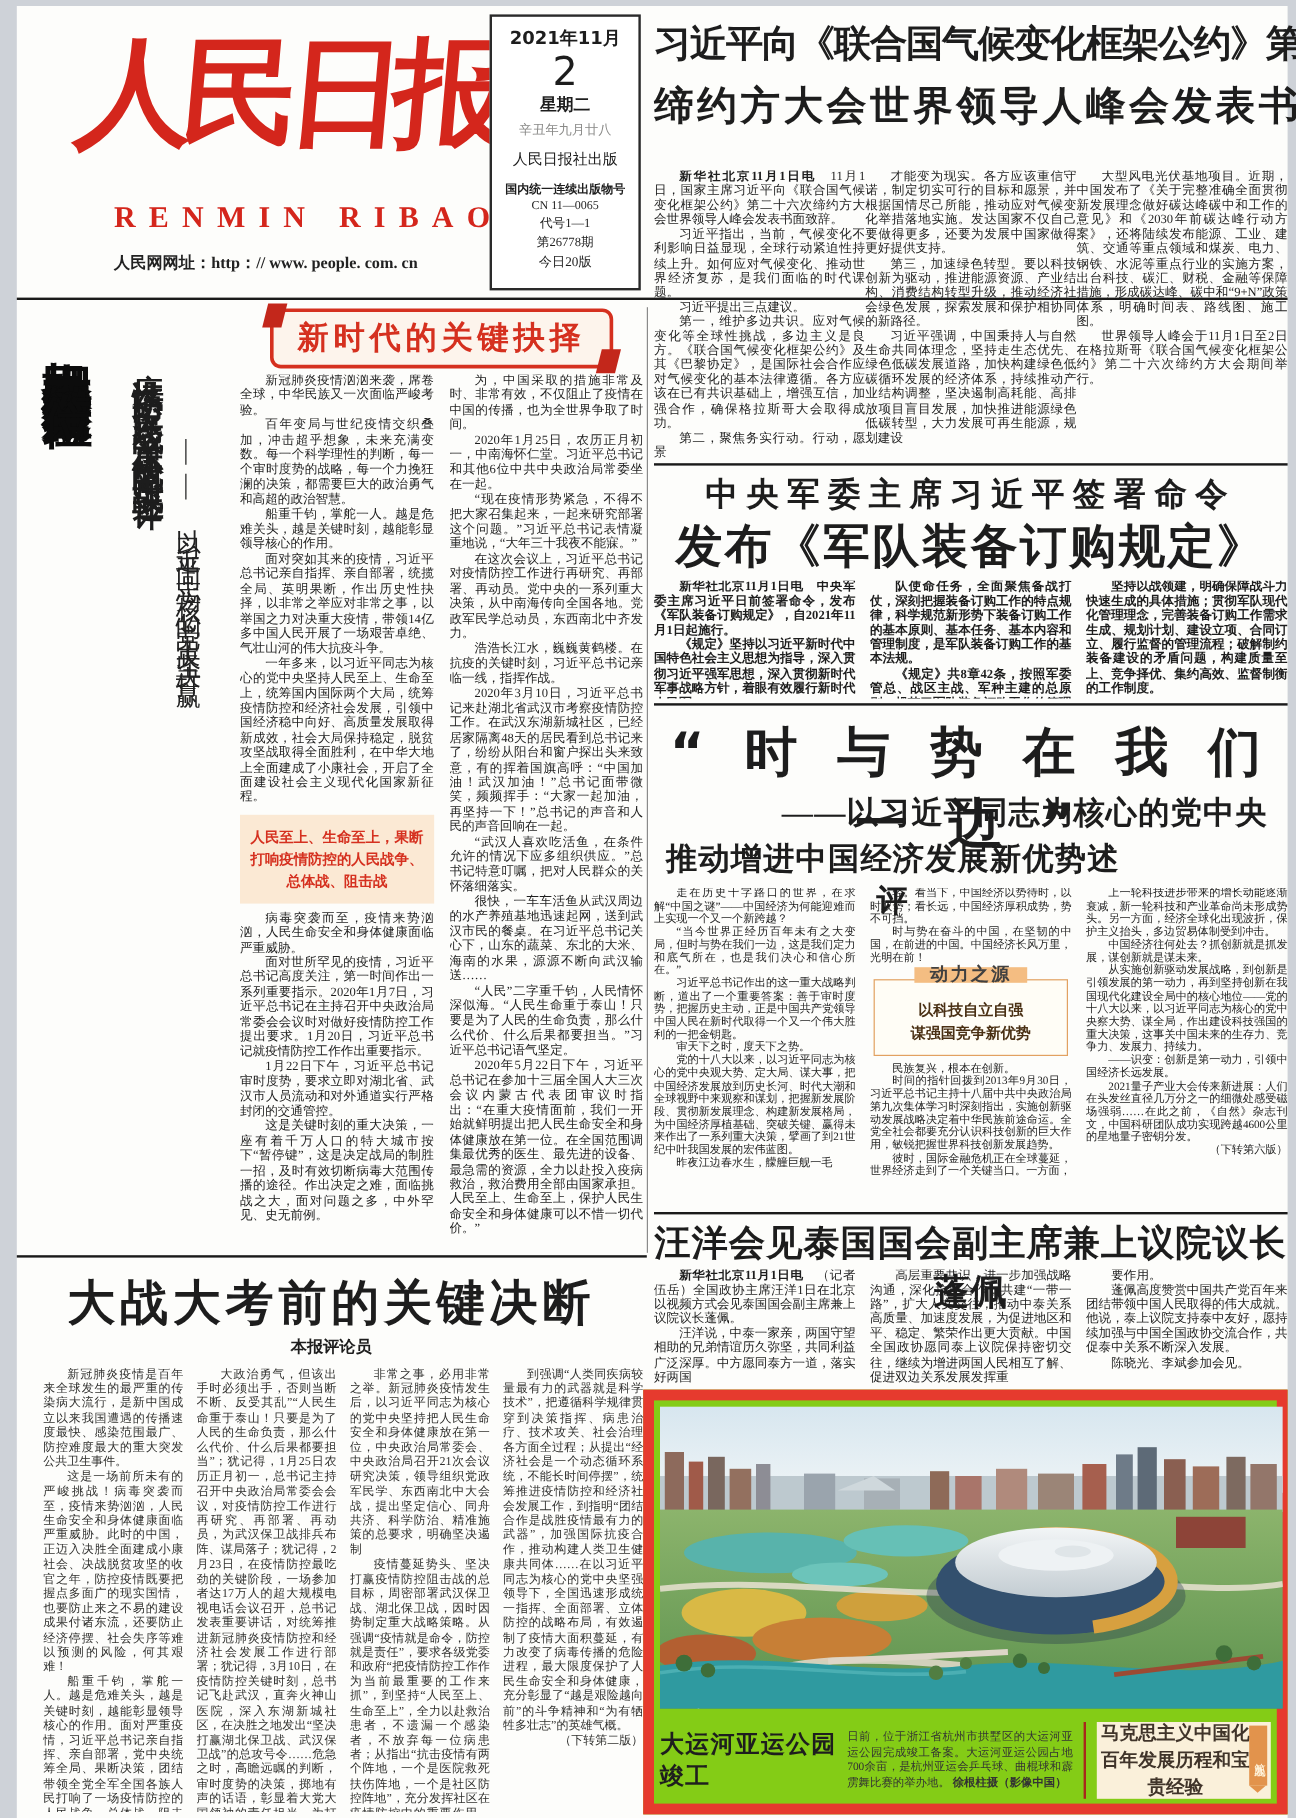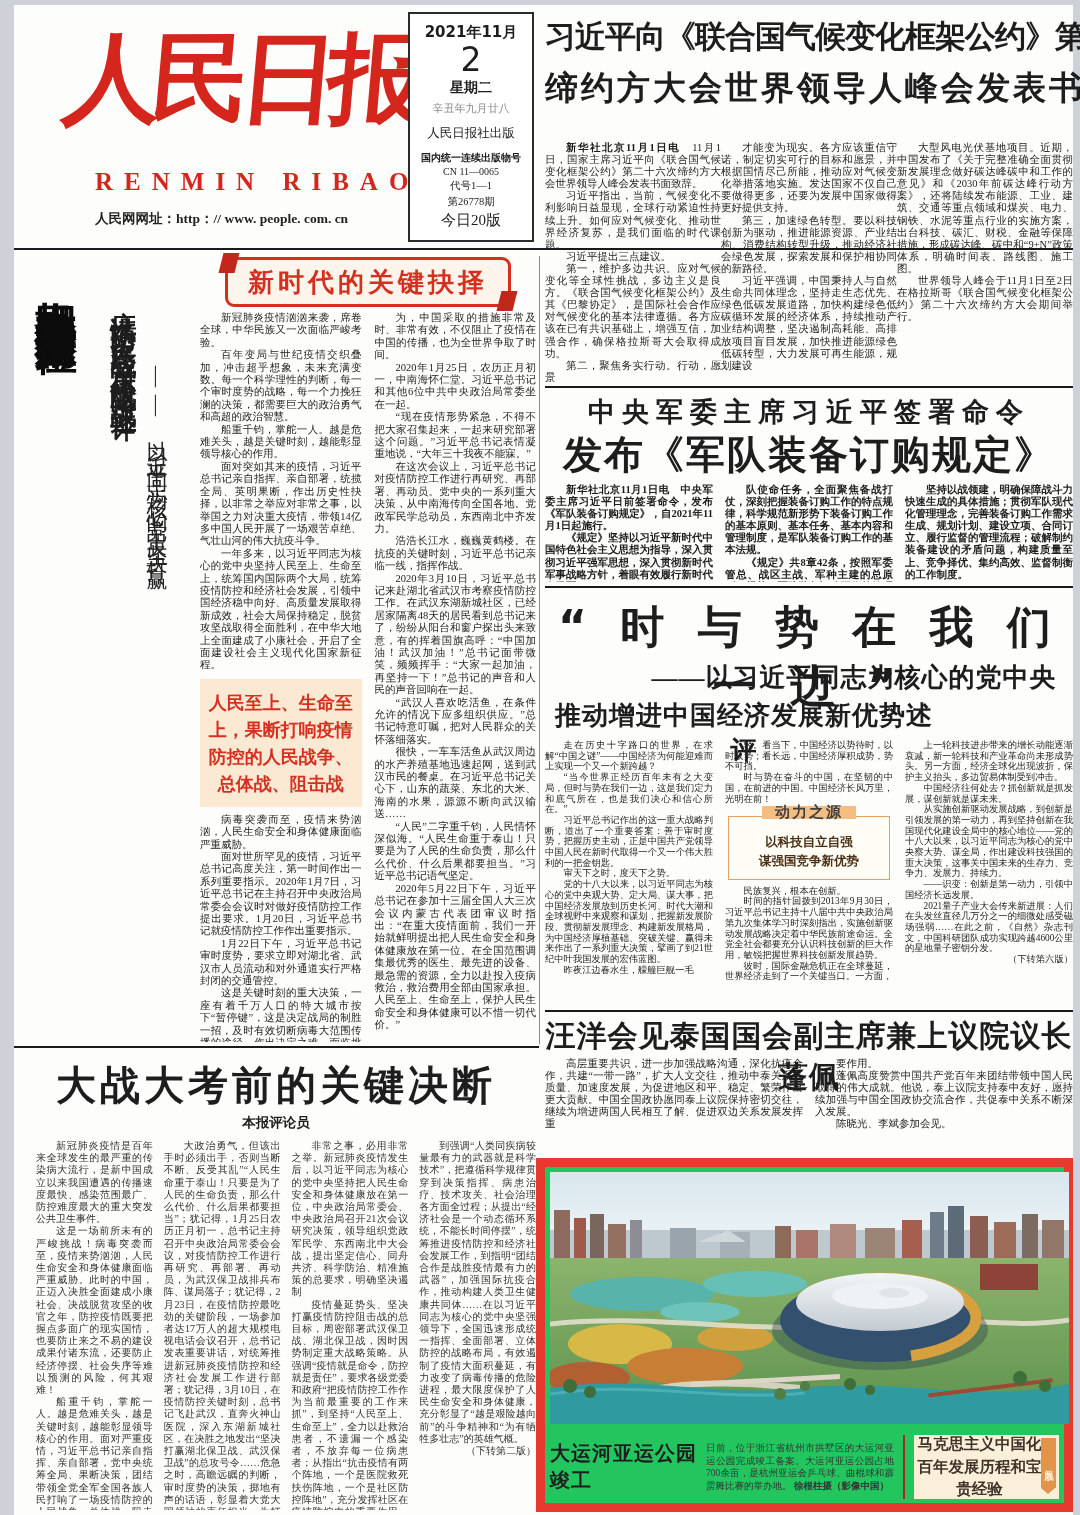--- a/index.html
+++ b/index.html
@@ -17,21 +17,21 @@
            text-align:center;background:#fff;}
   .datebox .ym{font-size:15px;font-weight:bold;margin-top:9px;}
   .datebox .day{font-size:33px;line-height:36px;font-family:"DejaVu Sans",sans-serif;}
   .datebox .wk{font-size:14px;font-weight:bold;margin-top:1px;}
   .datebox .lunar{font-size:11px;color:#8a8a88;margin-top:4px;}
   .datebox .pub{font-size:12.5px;margin-top:9px;}
   .datebox .issn{font-size:10px;font-weight:bold;margin-top:9px;}
   .datebox .cn{font-size:10px;margin-top:1px;}
   .datebox .code{font-size:10.5px;margin-top:2px;}
   .datebox .issue{font-size:10.5px;margin-top:2px;}
-  .datebox .pgs{font-size:15px;margin-top:2px;}
+  .datebox .pgs{font-size:11px;margin-top:2px;}
   
   .cols{display:flex;}
   .cols>div{overflow:hidden;text-align:justify;}
   .cols p{margin:0;text-indent:2em;}
   .cols p.jump{text-align:right;text-indent:0;}
   
   .vtitle{position:absolute;left:28px;top:268px;height:778px;writing-mode:vertical-rl;
           font-weight:900;font-size:42px;letter-spacing:2px;color:#0c0c0c;}
   .vkick{position:absolute;left:106px;top:290px;height:560px;writing-mode:vertical-rl;
          font-weight:bold;font-size:26px;letter-spacing:7px;}
@@ -39,21 +39,21 @@
         font-size:21px;letter-spacing:8px;color:#222;}
   .badge{position:absolute;left:225px;top:257px;width:280px;height:44px;border:3px solid #d5301f;
          border-radius:9px;background:#fdf4ec;color:#d5301f;font-weight:900;font-size:26px;
          letter-spacing:4px;text-align:center;line-height:44px;}
   .badge::before{content:"";position:absolute;left:-7px;top:-7px;width:16px;height:20px;background:#c3271b;transform:skewX(-14deg);}
   .badge::after{content:"";position:absolute;right:-7px;bottom:-7px;width:16px;height:20px;background:#c3271b;transform:skewX(-14deg);}
   .epidemic{position:absolute;left:200px;top:312px;width:336px;height:730px;gap:13px;
             font-size:10.5px;line-height:12.4px;}
   .epidemic>div{flex:1;}
   .pullquote{background:#fbe9d4;color:#d5301f;font-weight:bold;text-align:center;
-             font-size:18px;line-height:1.5;padding:10px 6px;margin:7px 0;
+             font-size:12px;line-height:1.5;padding:10px 6px;margin:7px 0;
              font-family:"DejaVu Sans",sans-serif;}
   
   .comm-head{position:absolute;left:14px;top:1058px;width:524px;text-align:center;
              font-weight:900;font-size:40px;letter-spacing:4px;}
   .comm-by{position:absolute;left:14px;top:1114px;width:524px;text-align:center;font-size:13.5px;font-weight:bold;}
   .comm-cols{position:absolute;left:36px;top:1140px;width:500px;height:370px;gap:11px;
              font-size:10px;line-height:12.2px;color:#30302e;}
   .comm-cols>div{flex:1;}
   
   .r-head1{position:absolute;left:545px;top:16px;width:528px;text-align:center;font-weight:900;
@@ -85,21 +85,21 @@
                 color:#404040;font-weight:900;font-size:15px;letter-spacing:2px;padding:1px 13px;
                 white-space:nowrap;font-family:"DejaVu Sans",sans-serif;}
   .powerbox .pl{font-size:12.5px;font-weight:bold;color:#4a3014;line-height:1.5;text-indent:0;}
   .wang-head{position:absolute;left:545px;top:1016px;width:528px;text-align:center;font-weight:900;
              font-size:30px;letter-spacing:1px;}
   .wang{position:absolute;left:545px;top:1058px;width:528px;height:96px;gap:12px;
         font-size:10.5px;line-height:12.1px;}
   .wang>div{flex:1;}
   
   .photobox{position:absolute;left:536px;top:1158px;width:537px;height:354px;box-sizing:border-box;
-            border:9px solid #e63a2e;background:#22c55e;padding:5px;}
+            border:9px solid #e63a2e;background:#84cc16;padding:5px;}
   .photobox svg{display:block;}
   .capstrip{display:flex;align-items:center;gap:9px;height:78px;margin-top:4px;}
   .cap-label{width:147px;font-weight:900;font-size:20px;letter-spacing:1px;color:#1e1e1e;}
   .cap-text{width:188px;font-size:9.5px;line-height:12.5px;text-align:justify;color:#333;}
   .cap-div{width:2px;height:64px;background:#a8281c;}
   .teaser{position:relative;flex:1;height:64px;background:#faf0da;display:flex;align-items:center;justify-content:center;}
   .teaser .tx{font-weight:900;font-size:15.5px;line-height:1.45;color:#40342a;text-align:center;
               font-family:"DejaVu Sans",sans-serif;padding-right:14px;}
   .tag{position:absolute;right:3px;top:3px;width:15px;height:50px;background:#e2934c;color:#fff6df;
        writing-mode:vertical-rl;font-size:9.5px;letter-spacing:1px;text-align:center;line-height:15px;}
@@ -264,20 +264,24 @@
         <p>从实施创新驱动发展战略，到创新是引领发展的第一动力，再到坚持创新在我国现代化建设全局中的核心地位——党的十八大以来，以习近平同志为核心的党中央察大势、谋全局，作出建设科技强国的重大决策，这事关中国未来的生存力、竞争力、发展力、持续力。</p>
         <p>——识变：创新是第一动力，引领中国经济长远发展。</p>
         <p>2021量子产业大会传来新进展：人们在头发丝直径几万分之一的细微处感受磁场强弱……在此之前，《自然》杂志刊文，中国科研团队成功实现跨越4600公里的星地量子密钥分发。</p>
         <p class="jump">（下转第六版）</p>
       </div>
   </div>
   <div class="rule" style="left:545px;top:1010px;width:528px;height:1.5px"></div>
 
   <div class="wang-head hei">汪洋会见泰国国会副主席兼上议院议长蓬佩</div>
   <div class="cols wang">
+    <div>
+        <p><b>新华社北京11月1日电　</b>（记者伍岳）全国政协主席汪洋1日在北京以视频方式会见泰国国会副主席兼上议院议长蓬佩。</p>
+        <p>汪洋说，中泰一家亲，两国守望相助的兄弟情谊历久弥坚，共同利益广泛深厚。中方愿同泰方一道，落实好两国</p>
+      </div>
     <div>
         <p>高层重要共识，进一步加强战略沟通，深化抗疫合作，共建“一带一路”，扩大人文交往，推动中泰关系高质量、加速度发展，为促进地区和平、稳定、繁荣作出更大贡献。中国全国政协愿同泰上议院保持密切交往，继续为增进两国人民相互了解、促进双边关系发展发挥重</p>
       </div>
     <div>
         <p>要作用。</p>
         <p>蓬佩高度赞赏中国共产党百年来团结带领中国人民取得的伟大成就。他说，泰上议院支持泰中友好，愿持续加强与中国全国政协交流合作，共促泰中关系不断深入发展。</p>
         <p>陈晓光、李斌参加会见。</p>
       </div>
   </div>
 

